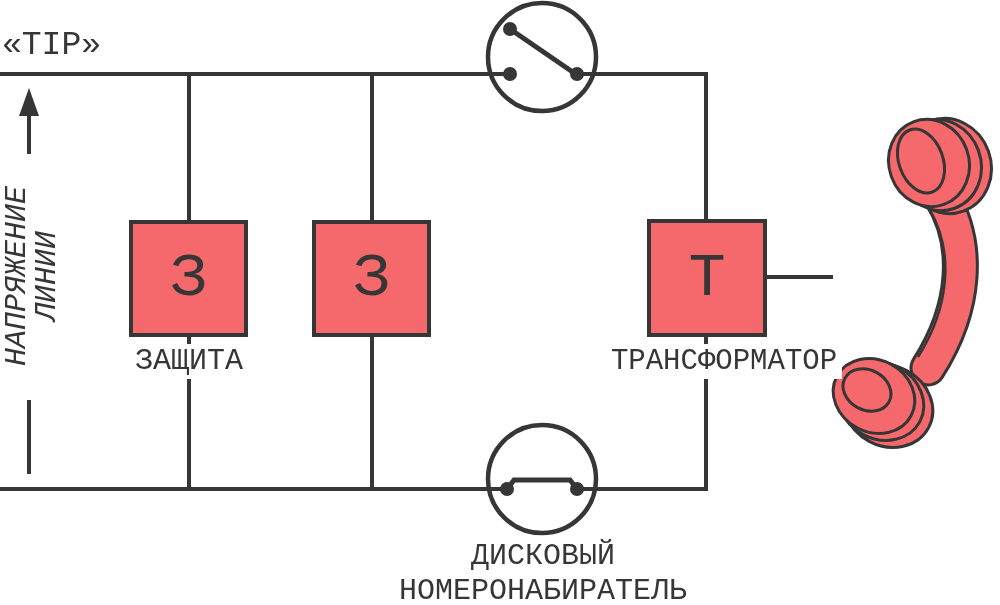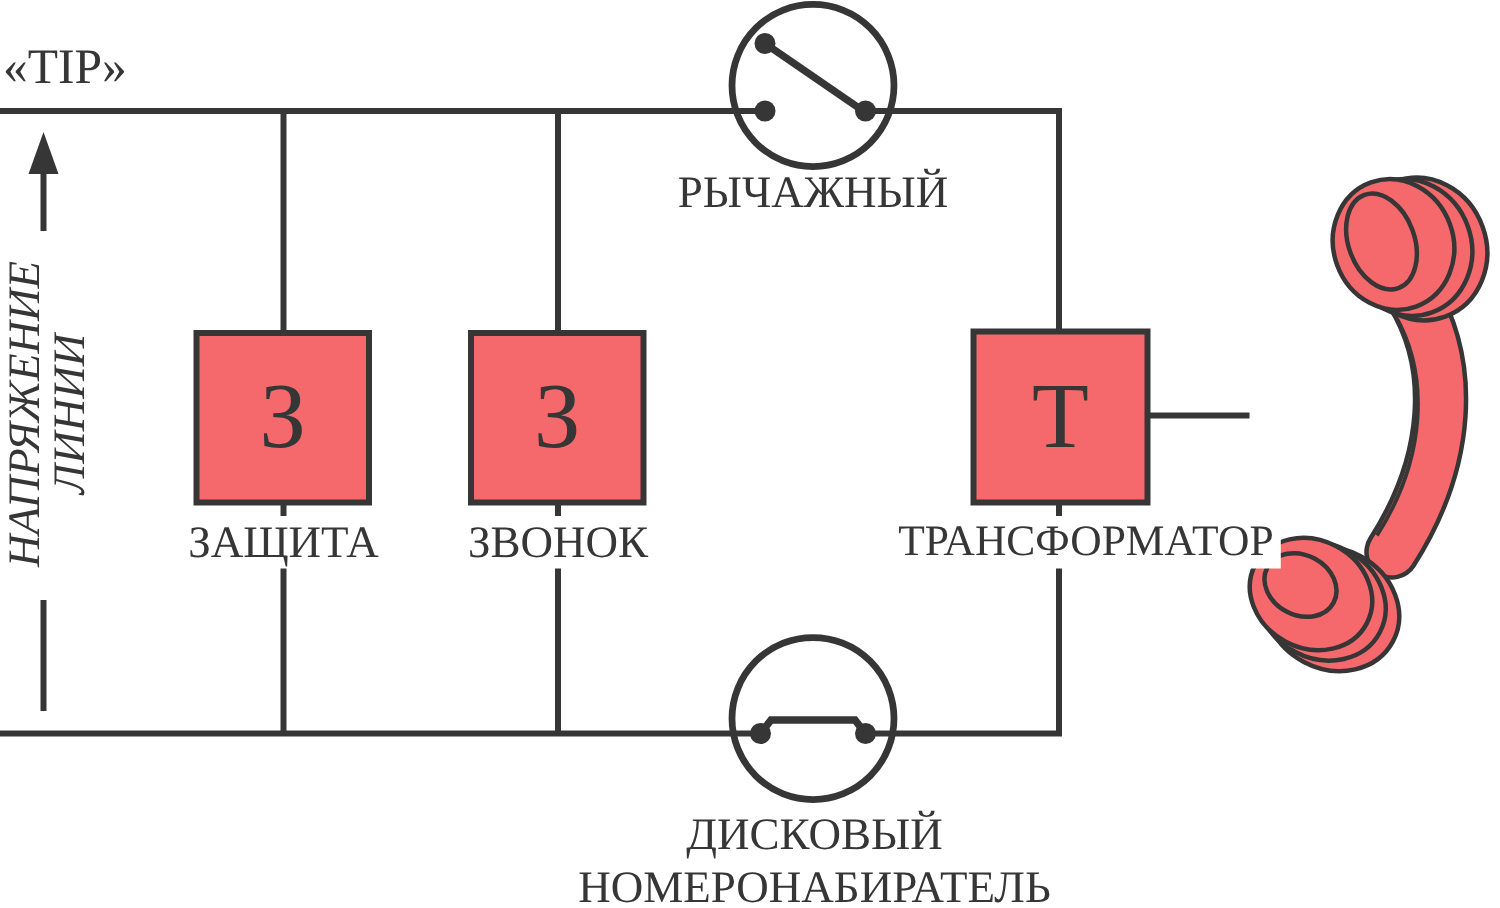--- a/index.html
+++ b/index.html
@@ -3,21 +3,21 @@
 <meta charset="utf-8">
 <style>
   :root{
     --red:#F5696D;
     --ink:#363636;
     --bg:#FFFFFF;
   }
   html,body{margin:0;padding:0;background:var(--bg);}
   #canvas{
     position:relative;width:1000px;height:605px;background:var(--bg);
-    font-family:Liberation Serif, serif;color:var(--ink);
+    font-family:Liberation Mono, monospace;color:var(--ink);
     overflow:hidden;
   }
   #circuit{position:absolute;left:0;top:0;}
   .wire{stroke:var(--ink);stroke-width:4;fill:none;}
   .arm{stroke:var(--ink);stroke-width:5;fill:none;}
   .node{fill:var(--ink);stroke:none;}
   .sym-circle{fill:var(--bg);stroke:var(--ink);stroke-width:4.5;}
   .box{fill:var(--red);stroke:var(--ink);stroke-width:4;}
   .arrowhead{fill:var(--ink);}
   .hs-outline{fill:var(--red);stroke:var(--ink);stroke-width:3;}
@@ -106,30 +106,28 @@
   </svg>
 
   <div class="lbl terminal" style="left:2px;top:28px;">«TIP»</div>
 
   <div id="line-voltage">
     <div>НАПРЯЖЕНИЕ</div>
     <div>ЛИНИИ</div>
   </div>
 
   <div class="lbl centered" style="left:542px;top:111px;">
-    <div>РЫЧАЖНЫЙ</div>
   </div>
 
   <div class="lbl centered" style="left:543px;top:539px;">
     <div>ДИСКОВЫЙ</div>
     <div>НОМЕРОНАБИРАТЕЛЬ</div>
   </div>
 
   <div class="box-letter" style="left:131px;top:222px;width:115px;height:113px;">З</div>
   <div class="box-letter" style="left:314px;top:222px;width:115px;height:113px;">З</div>
   <div class="box-letter" style="left:649px;top:221px;width:116px;height:114px;">Т</div>
 
   <div class="lbl bg centered" style="left:189px;top:344px;text-align:center;">ЗАЩИТА</div>
-  <div class="lbl bg centered" style="left:372px;top:344px;">ЗВОНОК</div>
   <div class="lbl bg centered" style="left:708px;top:344px;font-size:29px;margin-left:16px;">ТРАНСФОРМАТОР</div>
 
 
 </div>
 
 </body></html>

